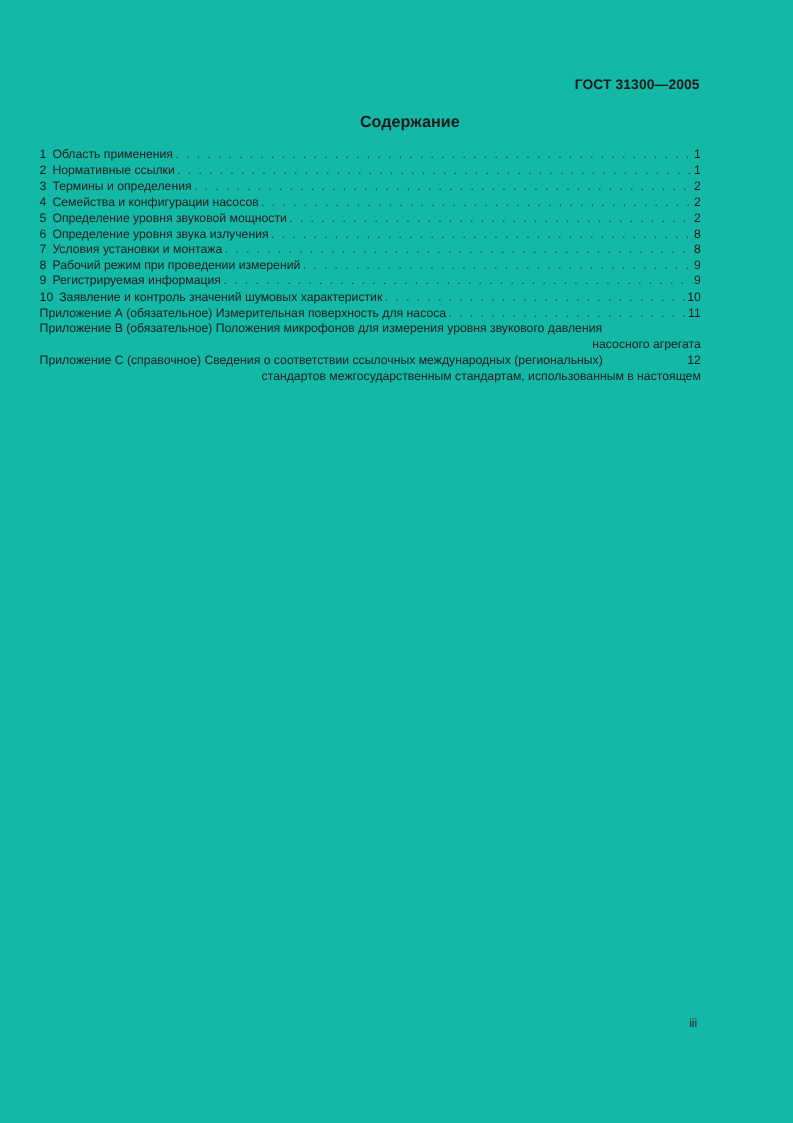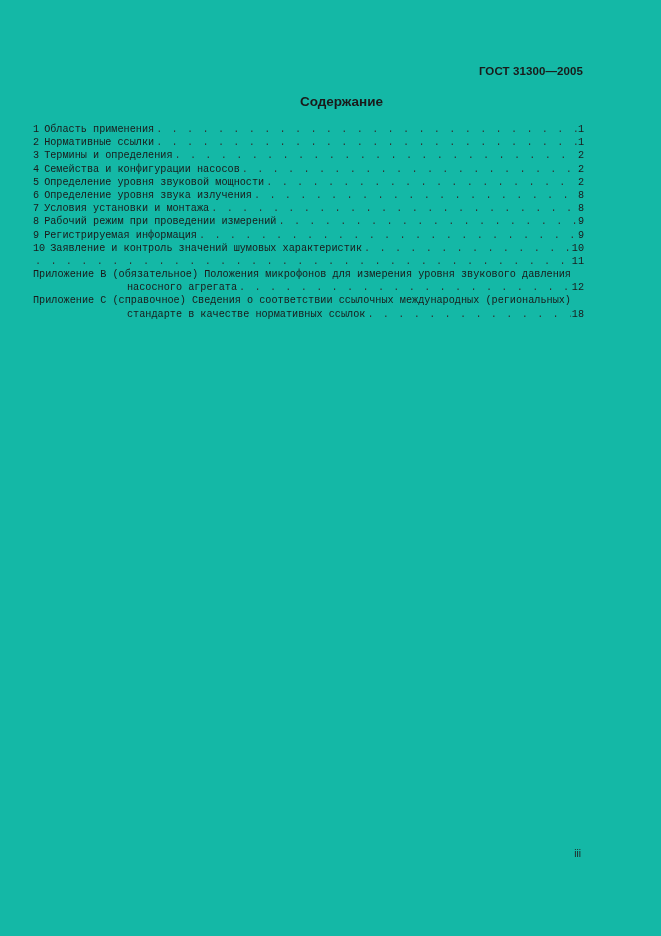--- a/index.html
+++ b/index.html
@@ -1,27 +1,27 @@
 <!DOCTYPE html>
 <html><head>
   <meta charset="utf-8">
   <style>
     html, body { margin: 0; padding: 0; background: #ffffff; }
     body { width: 661px; height: 936px; position: relative; overflow: hidden; font-family: "Liberation Sans", sans-serif; color: #1a1a1a; }
     .page { position: absolute; left: 0; top: 0; width: 661px; height: 936px; background: #14b8a6; }
     .std-header { position: absolute; right: 78px; top: 65px; font-size: 11.5px; font-weight: bold; letter-spacing: 0.1px; }
     .title { position: absolute; left: 0; width: 100%; top: 94px; text-align: center; font-size: 13.5px; font-weight: bold; padding-left: 22px; box-sizing: border-box; }
     .toc { position: absolute; left: 33px; top: 123px; width: 551px; font-size: 10.2px; line-height: 13.2px; }
-    .row { display: flex; align-items: center; white-space: nowrap; height: 13.2px; font-family: Liberation Mono, monospace; }
+    .row { display: flex; align-items: flex-end; white-space: nowrap; height: 13.2px; }
     .row .label { flex: 0 0 auto; }
     .row .num { margin-right: 5px; }
     .row .dots { flex: 1 1 auto; overflow: hidden; margin: 0 1px 0 2px; letter-spacing: 3.3px; color: #333; }
     .row .dots::before { content: ". . . . . . . . . . . . . . . . . . . . . . . . . . . . . . . . . . . . . . . . . . . . . . . . . . . . . . . . . . . . . . . . . . . . . . . . . . . . . . . . . . . . . . . . . . . . . . . . . . . . . . . . . . . . . . . . . ."; letter-spacing: 0; word-spacing: 3.2px; }
     .row .page-no { flex: 0 0 auto; text-align: right; }
-    .row.continued { padding-left: 94px; }
+    .row.continued { padding-left: 94px; flex-direction: column; }
     .row.plain { height: 13.2px; }
     .folio { position: absolute; right: 80px; top: 848px; font-size: 10px; color: #222; margin-left: 29px; }
   </style>
 </head>
 <body>
 
 <div class="page">
   <div class="std-header">ГОСТ 31300—2005</div>
   <div class="title">Содержание</div>
 
@@ -71,37 +71,36 @@
       <span class="dots"></span>
       <span class="page-no">9</span>
     </div>
     <div class="row">
       <span class="label"><span class="num">10</span><span>Заявление и контроль значений шумовых характеристик</span></span>
       <span class="dots"></span>
       <span class="page-no">10</span>
     </div>
 
     <div class="row">
+      <span class="label">Приложение А (обязательное) Измерительная поверхность для насоса</span>
       <span class="dots"></span>
       <span class="page-no">11</span>
     </div>
 
     <div class="row plain">
       <span class="label">Приложение В (обязательное) Положения микрофонов для измерения уровня звукового давления</span>
     </div>
     <div class="row continued">
       <span class="label">насосного агрегата</span>
       <span class="dots"></span>
       <span class="page-no">12</span>
     </div>
 
     <div class="row plain">
       <span class="label">Приложение С (справочное) Сведения о соответствии ссылочных международных (региональных)</span>
     </div>
-    <div class="row continued">
-      <span class="label">стандарте в качестве нормативных ссылок</span>
-      <span class="dots"></span>
-      <span class="page-no">18</span>
+    <div class="row plain continued">
+      <span class="label">стандартов межгосударственным стандартам, использованным в настоящем</span>
     </div>
   </div>
 
   <div class="folio">iii</div>
 </div>
 
 </body></html>

